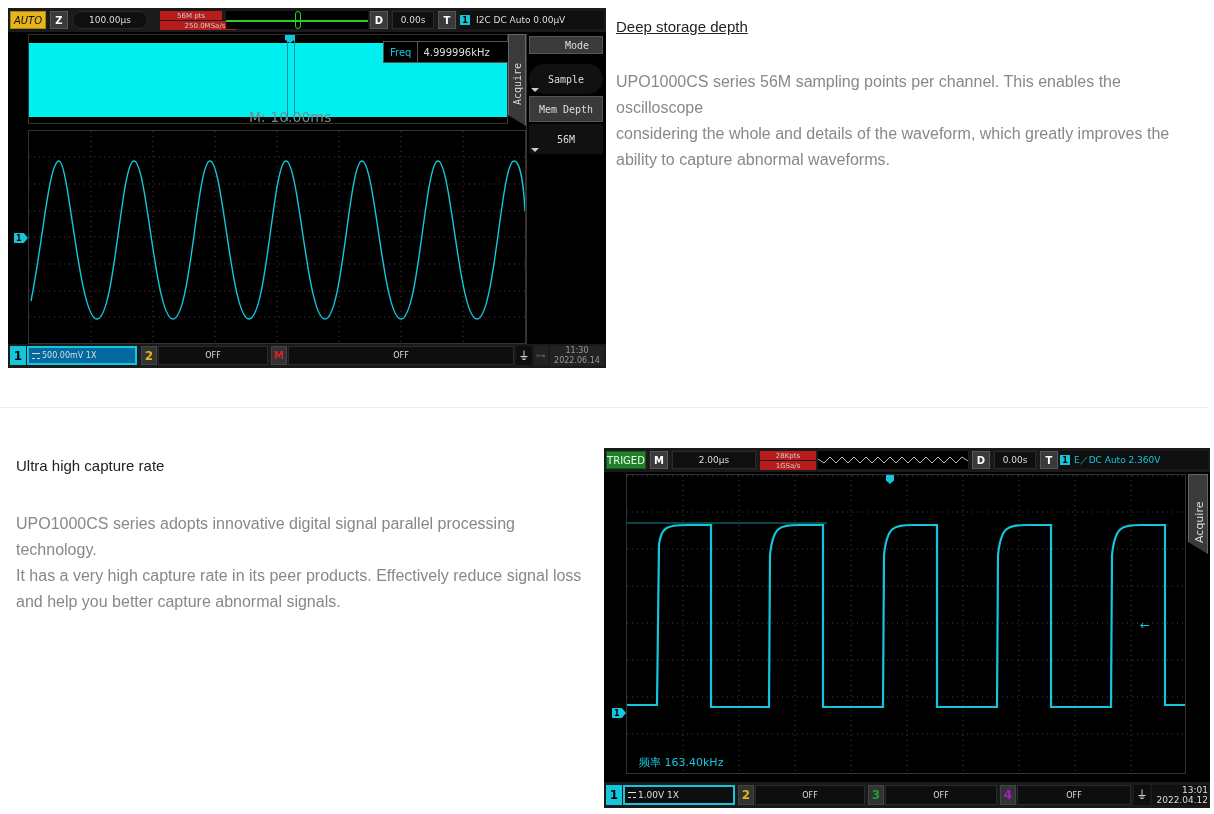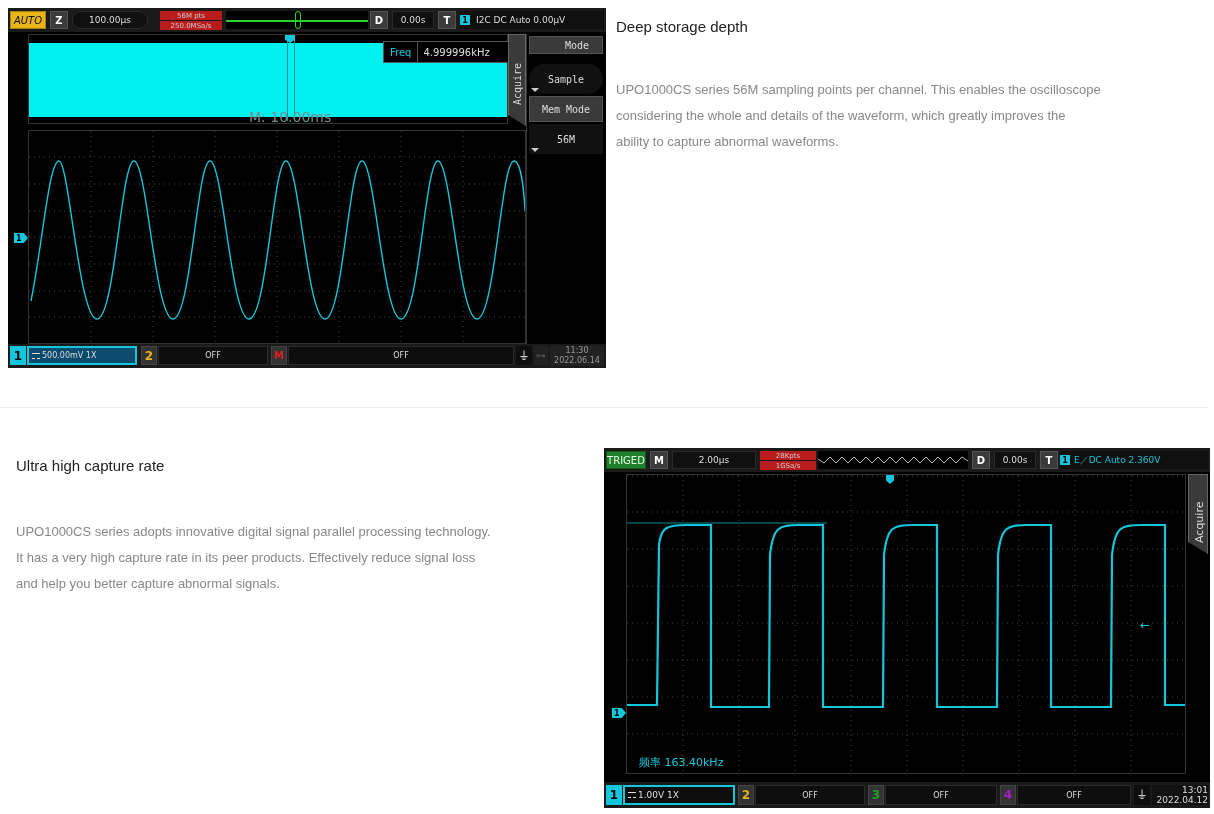--- a/index.html
+++ b/index.html
@@ -15,36 +15,36 @@
   .ch1-chip { background: #13c6dc; color: #000; font-weight: bold; font-size: 8px; width: 10px; height: 10px; display: flex; align-items: center; justify-content: center; }
   .grid-area { position: absolute; background: #000; border: 1px solid #333; box-sizing: border-box; }
   .botbar { position: absolute; left: 0; right: 0; bottom: 0; height: 22px; background: #1a1a1a; }
   .bb { position: absolute; top: 2px; height: 19px; display: flex; align-items: center; font-size: 8px; color: #ddd; box-sizing: border-box; }
   .chnum { justify-content: center; font-weight: bold; font-size: 12px; background: #333; border: 1px solid #444; }
   .chbox { justify-content: center; background: #0e0e0e; border: 1px solid #2a2a2a; }
   .menu-btn { position: absolute; background: #3a3a3a; border: 1px solid #555; box-sizing: border-box; color: #ddd; font-family: "DejaVu Sans Mono", monospace; font-size: 10px; display: flex; align-items: center; justify-content: center; }
   .menu-val { position: absolute; background: #111; box-sizing: border-box; color: #ddd; font-family: "DejaVu Sans Mono", monospace; font-size: 10px; display: flex; align-items: center; justify-content: center; }
   .tri-down { position: absolute; width: 0; height: 0; border-left: 4px solid transparent; border-right: 4px solid transparent; border-top: 4px solid #ccc; }
   .title { position: absolute; font-size: 15px; color: #222; font-family: "Liberation Sans", sans-serif; }
-  .para { position: absolute; font-size: 13px; color: #888; line-height: 26px; font-family: "Liberation Sans", sans-serif; margin-top: 8px; }
+  .para { position: absolute; font-size: 16px; color: #888; line-height: 26px; font-family: "Liberation Sans", sans-serif; }
   .divider { position: absolute; left: 0; width: 1208px; top: 407px; height: 1px; background: #eeeeee; }
   .acq-tab { position: absolute; background: #3a3a3a; border: 1px solid #666; box-sizing: border-box; color: #ddd; font-family: "DejaVu Sans Mono", monospace; font-size: 10px; }
   .acq-tab span { position: absolute; transform: rotate(-90deg); transform-origin: left top; white-space: nowrap; }
   svg { display: block; }
 </style>
 </head>
 <body>
 
 <div class="scope" style="left:8px; top:8px; width:598px; height:360px;">
   <div class="topbar">
     <div class="tb-item run-auto" style="left:2px; width:36px;font-style:italic;">AUTO</div>
     <div class="tb-item key" style="left:42px; width:18px;">Z</div>
     <div class="tb-item dark-box" style="left:64px; width:76px;border-radius:9px;">100.00µs</div>
     <div class="pts" style="left:152px; top:3px; width:62px;">56M pts</div>
-    <div class="pts" style="left:152px; top:13px; width:62px;">250.0MSa/s</div>
+    <div class="pts" style="left:152px; top:13px; width:62px;padding-left:14px;">250.0MSa/s</div>
     <div style="position:absolute; left:218px; top:3px; width:142px; height:18px; background:#000;">
       <div style="position:absolute; left:0; right:0; top:9px; height:2px; background:#2bd12b;"></div>
       <div style="position:absolute; left:69px; top:0px; width:6px; height:18px; border:1px solid #2bd12b; border-radius:3px; box-sizing:border-box;"></div>
     </div>
     <div class="tb-item key" style="left:362px; width:18px;">D</div>
     <div class="tb-item dark-box" style="left:384px; width:42px;">0.00s</div>
     <div class="tb-item key" style="left:430px; width:18px;">T</div>
     <div class="tb-item" style="left:452px; width:144px; justify-content:flex-start; background:#0f0f0f;">
       <span class="ch1-chip" style="margin-right:6px;">1</span>
       <span>I2C DC Auto 0.00µV</span>
@@ -63,21 +63,21 @@
   </div>
 
   <div class="acq-tab" style="left:500px; top:26px; width:18px; height:92px; clip-path:polygon(0 0,100% 0,100% 100%,0 88%);">
     <span style="left:3px; top:70px;">Acquire</span>
   </div>
 
   <div style="position:absolute; left:518px; top:26px; width:78px; height:312px; background:#000; border-left:1px solid #333;">
     <div class="menu-btn" style="left:2px; top:2px; width:74px; height:18px;padding-left:22px;">Mode</div>
     <div class="menu-val" style="left:2px; top:30px; width:74px; height:30px;border-radius:15px;">Sample</div>
     <div class="tri-down" style="left:4px; top:54px;"></div>
-    <div class="menu-btn" style="left:2px; top:62px; width:74px; height:26px;">Mem Mode</div>
+    <div class="menu-btn" style="left:2px; top:62px; width:74px; height:26px;">Mem Depth</div>
     <div class="menu-val" style="left:2px; top:90px; width:74px; height:30px;">56M</div>
     <div class="tri-down" style="left:4px; top:114px;"></div>
   </div>
 
   <div class="grid-area" style="left:20px; top:122px; width:498px; height:214px;">
     <svg width="496" height="212">
       <g stroke="#444" stroke-width="1" stroke-dasharray="1,4">
         <line x1="62" y1="0" x2="62" y2="212"></line>
           <line x1="124" y1="0" x2="124" y2="212"></line>
         <line x1="186" y1="0" x2="186" y2="212"></line>
@@ -95,38 +95,38 @@
       </g>
       <path fill="none" stroke="#13c6dc" stroke-width="1.4" d="M2,170 C14,110 20,30 30,30 C40,30 50,188 68,188 C86,188 92,30 105,30 C118,30 126,188 144,188 C162,188 168,30 181,30 C194,30 202,188 220,188 C238,188 244,30 257,30 C270,30 278,188 296,188 C314,188 320,30 333,30 C346,30 354,188 372,188 C390,188 396,30 409,30 C422,30 430,188 448,188 C466,188 472,30 485,30 C492,30 495,60 496,80"></path>
     </svg>
   </div>
   <div style="position:absolute; left:6px; top:225px; width:14px; height:10px; background:#13c6dc; clip-path:polygon(0 0,70% 0,100% 50%,70% 100%,0 100%); font-size:8px; font-weight:bold; color:#000; display:flex; align-items:center; padding-left:2px; box-sizing:border-box;">
     <span>1</span>
   </div>
 
   <div class="botbar" style="height:24px;">
     <div class="bb chnum" style="left:2px; width:16px; background:#13c6dc; color:#000; border-color:#13c6dc;">1</div>
-    <div class="bb" style="left:19px; width:110px; border:2px solid #13c6dc; background:#0c4a6e; padding-left:3px;">
+    <div class="bb" style="left:19px; width:110px; border:2px solid #13c6dc; background:#0369a1; padding-left:3px;">
       <span style="display:inline-block; width:8px; height:4px; border-top:1px solid #ddd; border-bottom:1px dashed #ddd; margin-right:2px;"></span>
       <span>500.00mV 1X</span>
     </div>
     <div class="bb chnum" style="left:133px; width:16px; color:#e7b51b;">2</div>
     <div class="bb chbox" style="left:150px; width:110px;">OFF</div>
     <div class="bb chnum" style="left:263px; width:16px; color:#e02020; font-size:10px;">M</div>
     <div class="bb chbox" style="left:280px; width:226px;">OFF</div>
     <div class="bb" style="left:508px; width:16px; justify-content:center; color:#fff; font-size:12px; background:#0e0e0e;">⏚</div>
     <div class="bb" style="left:526px; width:14px; justify-content:center; color:#555; font-size:10px; background:#222;">⊶</div>
     <div style="position:absolute; left:542px; top:2px; width:54px; height:20px; background:#222; font-size:8px; color:#999; text-align:center; line-height:10px;">
       <div>11:30</div>
       <div>2022.06.14</div>
     </div>
   </div>
 </div>
 
-<div class="title" style="left:616px; top:18px;">Deep storage depth</div>
+<div class="title" style="left:616px; top:18px;text-decoration:underline;">Deep storage depth</div>
 <div class="para" style="left:616px; top:69px; width:590px;">
   <div>UPO1000CS series 56M sampling points per channel. This enables the oscilloscope</div>
   <div>considering the whole and details of the waveform, which greatly improves the</div>
   <div>ability to capture abnormal waveforms.</div>
 </div>
 
 <div class="divider"></div>
 
 <div class="title" style="left:16px; top:457px;">Ultra high capture rate</div>
 <div class="para" style="left:16px; top:511px; width:580px;">

